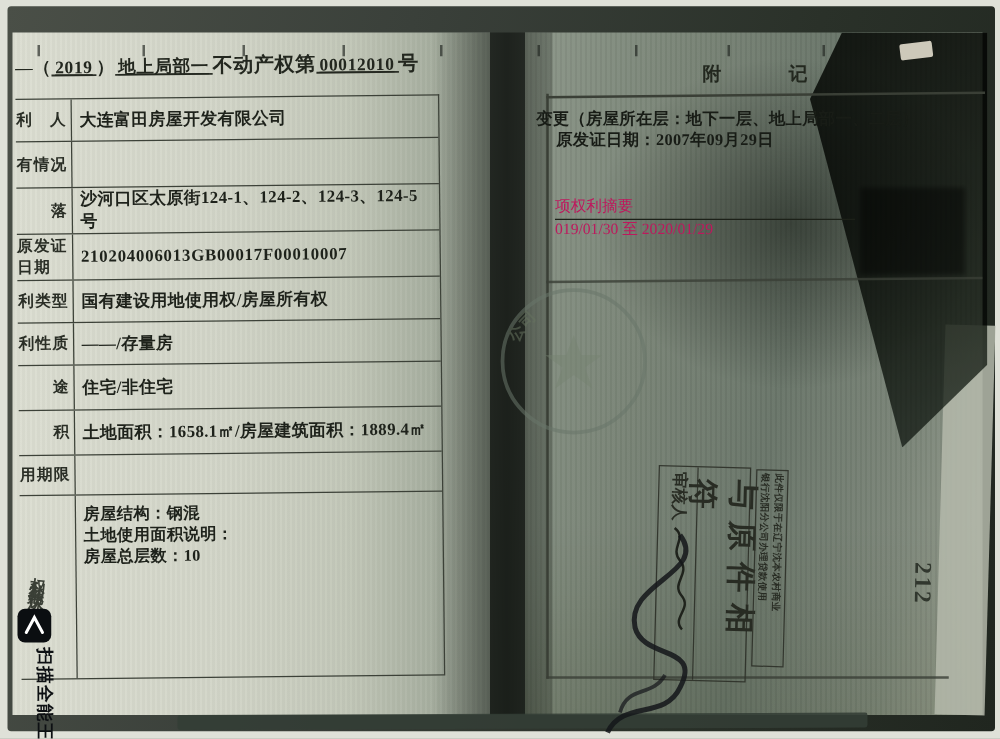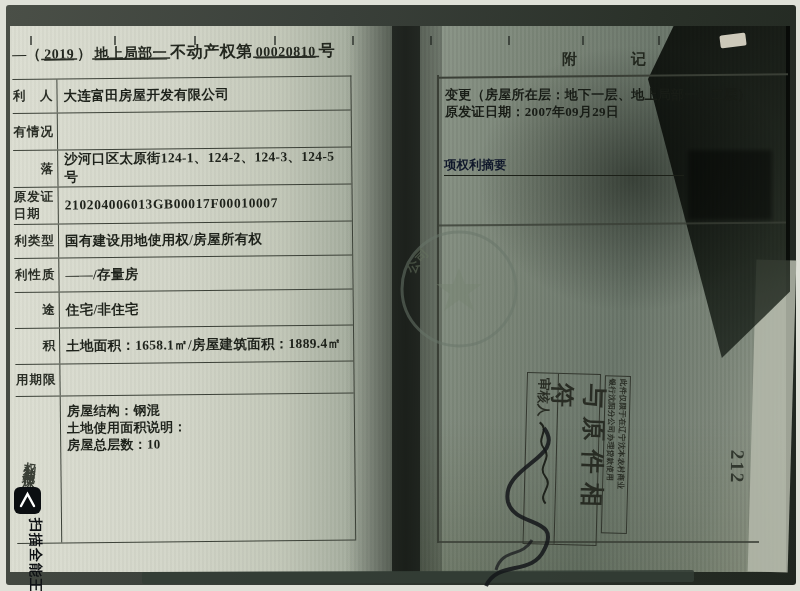--- a/index.html
+++ b/index.html
@@ -56,21 +56,21 @@
   .val{flex:1;display:flex;align-items:center;padding:2px 4px 2px 6px;font-size:13.5px;font-weight:bold;color:#1e221b;letter-spacing:.3px;}
   .boxlines{display:block;padding-top:6px;font-size:13px;line-height:17px;}
   .vlabel{left:22px;top:452px;writing-mode:vertical-rl;text-orientation:upright;font-size:12.5px;font-weight:bold;
           color:#3a3f36;letter-spacing:3px;transform:rotate(7deg);}
 
   
   .doc-right{color:#1c201a;}
   .fuji-title{left:562px;top:50px;font-size:15px;font-weight:bold;letter-spacing:8px;color:#23281f;}
   .rline{background:#3a3f36;}
   .rtext{font-size:13px;font-weight:bold;line-height:17px;letter-spacing:.3px;color:#181c16;}
-  .mort{font-size:12.5px;font-weight:bold;line-height:15.5px;color:#0f172a;}
+  .mort{font-size:12.5px;font-weight:normal;line-height:15.5px;color:#be185d;}
   .mort .uline{display:inline-block;border-bottom:1.5px solid #1c2018;padding-bottom:1px;}
 
   
   .seal{left:396px;top:226px;opacity:.55;}
 
   
   .stamp{left:601px;top:374px;width:170px;height:72px;transform:rotate(91.5deg);transform-origin:top left;
          border:1.6px solid #2e3129;color:#23261e;opacity:.92;}
   .stamp .main{height:42px;border-bottom:1.6px solid #2e3129;display:flex;align-items:center;justify-content:center;
          font-size:24px;font-weight:bold;letter-spacing:9px;padding-left:9px;box-sizing:border-box;}
@@ -108,21 +108,21 @@
   <div class="abs tick" style="left:274px"></div>
   <div class="abs tick" style="left:352px"></div>
   <div class="abs tick" style="left:430px"></div>
   <div class="abs tick" style="left:508px"></div>
   <div class="abs tick" style="left:582px"></div>
   <div class="abs tick" style="left:658px"></div>
   <div class="abs sticker"></div>
 
   <div class="abs doc-left">
     <div class="hdr">
-      <span>—（</span><span class="fill-line">2019</span><span>）</span><span class="fill-line">地上局部一</span><span class="big">不动产权第</span><span class="fill-line">00020810</span><span class="big">号</span>
+      <span>—（</span><span class="fill-line">2019</span><span>）</span><span class="fill-line">地上局部一</span><span class="big">不动产权第</span><span class="fill-line">00012010</span><span class="big">号</span>
     </div>
 
     <div class="ltable">
       <div class="lrow" style="height:33px">
         <div class="lab">利　人</div>
         <div class="val">大连富田房屋开发有限公司</div>
       </div>
       <div class="lrow" style="height:36px">
         <div class="lab">有情况</div>
         <div class="val"></div>
@@ -169,25 +169,26 @@
   <div class="abs vlabel">权利其他状况</div>
 
   <div class="doc-right">
     <div class="abs fuji-title">附　　记</div>
 
     <div class="abs rline" style="left:437px;top:75px;width:351px;height:1.5px;transform:rotate(-0.6deg)"></div>
     <div class="abs rline" style="left:437px;top:75px;width:1.5px;height:468px"></div>
     <div class="abs rline" style="left:437px;top:223px;width:349px;height:1.5px;transform:rotate(-0.5deg);opacity:.8"></div>
     <div class="abs rline" style="left:437px;top:541px;width:322px;height:1.5px;opacity:.8"></div>
 
-    <div class="abs rtext" style="left:445px;top:86px;width:332px">变更（房屋所在层：地下一层、地上局部一、二层）</div>
+    <div class="abs rtext" style="left:429px;top:86px;width:332px">变更（房屋所在层：地下一层、地上局部一、二层）</div>
     <div class="abs rtext" style="left:445px;top:103px;width:332px">原发证日期：2007年09月29日</div>
 
     <div class="abs mort" style="left:444px;top:158px;width:330px">
       <span class="uline" style="min-width:240px">项权利摘要</span>
+      <div>019/01/30 至 2020/01/29</div>
     </div>
     <div class="abs smudge" style="left:688px;top:150px;width:84px;height:70px;background:rgba(26,34,24,.5)"></div>
 
     <div class="abs pagenum">212</div>
   </div>
 
   <svg class="abs seal" width="126" height="126" viewBox="0 0 126 126">
     <circle cx="63" cy="63" r="57" fill="none" stroke="#69766a" stroke-width="3"></circle>
     <path d="M63 42 L69 58 L86 58 L72 68 L78 85 L63 74 L48 85 L54 68 L40 58 L57 58 Z" fill="#74816f" opacity="0.75"></path>
     <defs>

